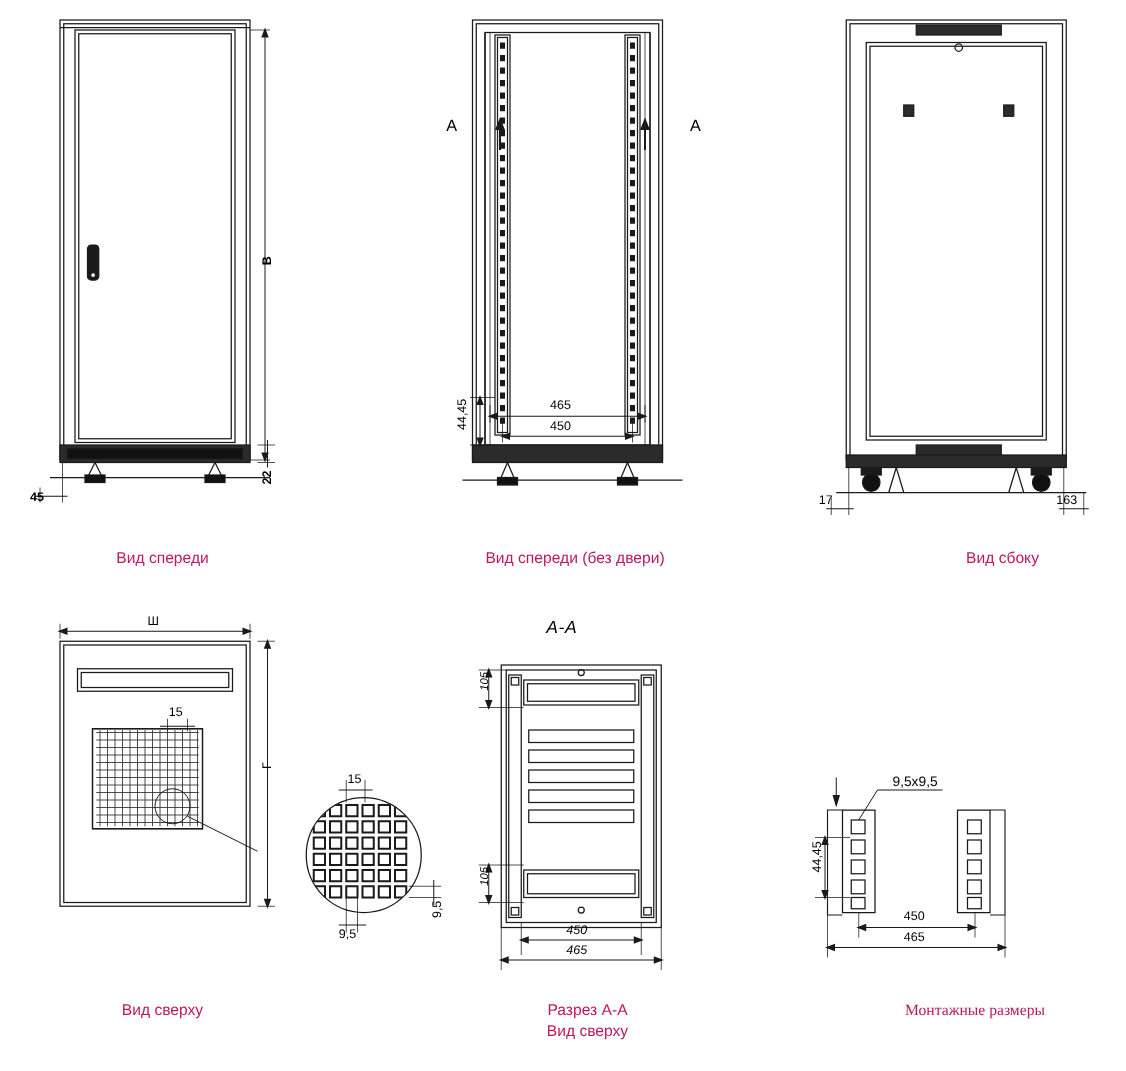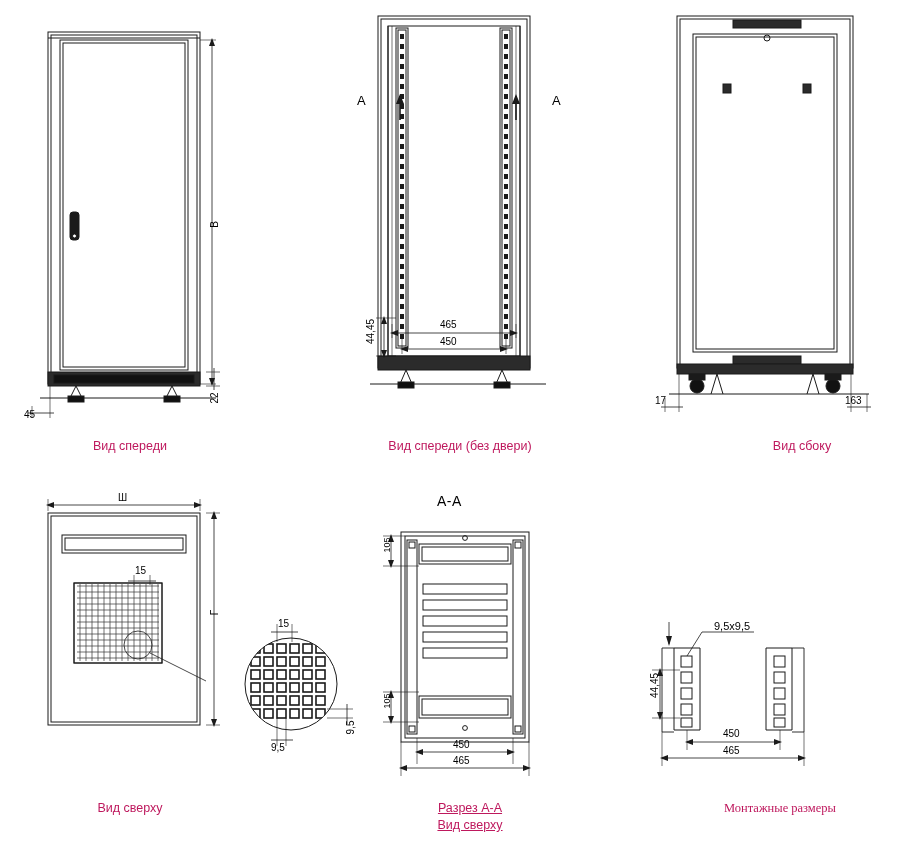--- a/index.html
+++ b/index.html
@@ -45,21 +45,21 @@
     font-size: 14px;
     letter-spacing: .5px;
   }
   svg { display: block; overflow: visible; }
 </style>
 </head>
 <body>
 
 <div class="sheet">
 
-  <div class="view" style="left:20px; top:24px; width:220px; height:400px;">
+  <div class="view" style="left:20px; top:8px; width:220px; height:400px;font-weight:bold;">
     <svg width="220" height="400" viewBox="0 0 220 400">
       <g stroke="#1a1a1a" fill="none" stroke-width="1">
 
         <rect x="28" y="8" width="152" height="352"></rect>
         <rect x="31" y="11" width="146" height="346"></rect>
 
         <rect x="40" y="16" width="128" height="330"></rect>
         <rect x="43" y="19" width="122" height="324"></rect>
 
         <line x1="28" y1="14" x2="180" y2="14"></line>
@@ -399,21 +399,21 @@
         <line x1="92" y1="91" x2="118" y2="91" stroke-width=".6"></line>
         <line x1="92" y1="100" x2="118" y2="100" stroke-width=".6"></line>
         <line x1="112" y1="86" x2="112" y2="106"></line>
       </g>
     </svg>
     <span class="dimtext" style="left:43px; top:0px;">15</span>
     <span class="dimtext" style="left:36px; top:124px;">9,5</span>
     <span class="dimtext rot90" style="left:102px; top:104px; width:26px; text-align:center;">9,5</span>
   </div>
 
-  <div class="view" style="left:375px; top:520px; width:190px; height:260px;">
+  <div class="view" style="left:375px; top:520px; width:190px; height:260px;font-style:italic;">
     <svg width="190" height="260" viewBox="0 0 190 260">
       <g stroke="#1a1a1a" fill="none" stroke-width="1">
 
         <rect x="26" y="12" width="128" height="210"></rect>
 
         <rect x="30" y="16" width="120" height="202"></rect>
 
         <rect x="32" y="20" width="10" height="194" fill="#fff"></rect>
         <rect x="138" y="20" width="10" height="194" fill="#fff"></rect>
 
@@ -460,21 +460,21 @@
         <path d="M32 245 L24 248 L32 251 Z" fill="#1a1a1a" stroke="none"></path>
         <path d="M148 245 L156 248 L148 251 Z" fill="#1a1a1a" stroke="none"></path>
       </g>
     </svg>
     <span class="title-aa" style="left:62px; top:-27px;">А-А</span>
     <span class="dimtext small rot90" style="left:-3px; top:20px; width:30px; text-align:center;">105</span>
     <span class="dimtext small rot90" style="left:-3px; top:176px; width:30px; text-align:center;">105</span>
     <span class="dimtext" style="left:78px; top:219px;">450</span>
     <span class="dimtext" style="left:78px; top:235px;">465</span>
   </div>
-  <div class="caption" style="left:375px; top:800px; width:190px;text-decoration:underline;">Разрез А-А
+  <div class="caption" style="left:375px; top:800px; width:190px;">Разрез А-А
 Вид сверху</div>
 
   <div class="view" style="left:644px; top:600px; width:200px; height:180px;">
     <svg width="200" height="180" viewBox="0 0 200 180">
       <g stroke="#1a1a1a" fill="none" stroke-width="1">
 
         <path d="M30 48 L30 130 L56 130 L56 48 Z"></path>
         <path d="M30 48 L18 48 L18 132 L30 132" stroke-width=".9"></path>
 
         <rect x="37" y="56" width="11" height="11"></rect>

